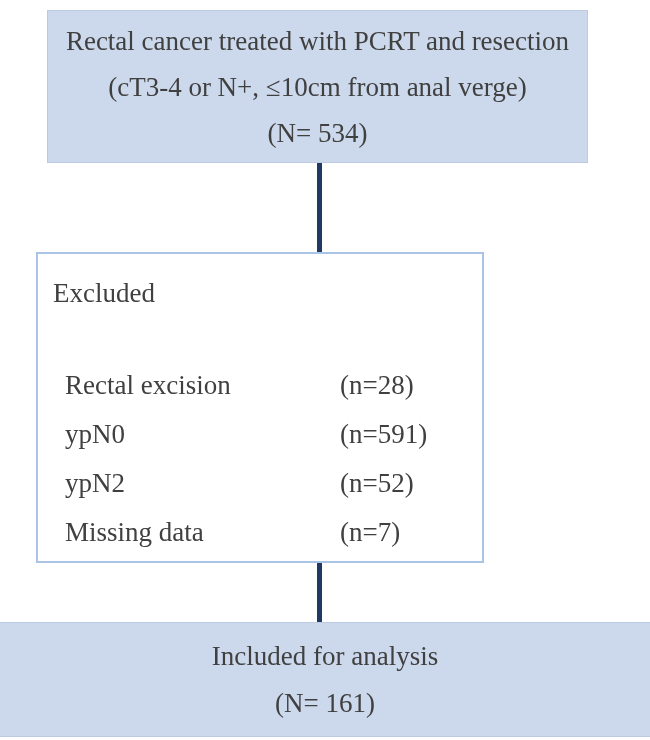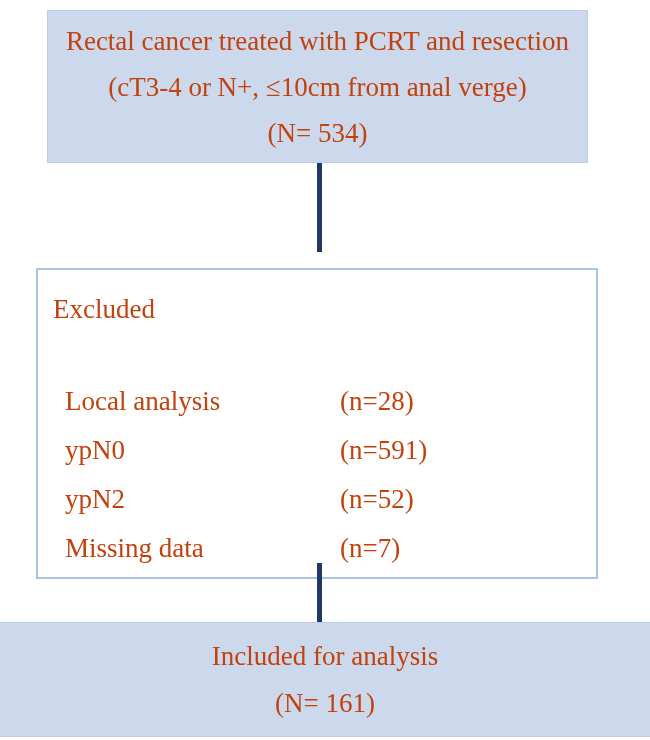--- a/index.html
+++ b/index.html
@@ -7,21 +7,21 @@
     padding: 0;
     background: #ffffff;
   }
   .stage {
     position: relative;
     width: 650px;
     height: 740px;
     background: #ffffff;
     overflow: hidden;
     font-family: "Liberation Serif", "DejaVu Serif", serif;
-    color: #c2410c;
+    color: #404040;
     font-size: 27px;
   }
   .box {
     position: absolute;
     box-sizing: border-box;
   }
   .filled-box {
     background: #ccd9ec;
     border: 1px solid #bccbe3;
   }
@@ -49,22 +49,22 @@
   .connector-1 {
     top: 163px;
     height: 89px;
   }
   .connector-2 {
     top: 563px;
     height: 59px;
   }
   .excluded-box {
     left: 36px;
-    top: 268px;
-    width: 562px;
+    top: 252px;
+    width: 448px;
     height: 311px;
     background: #ffffff;
     border: 2px solid #a9c4e4;
     text-decoration: underline;
   }
   .excluded-title {
     position: absolute;
     left: 15px;
     top: 24px;
     line-height: 30px;
@@ -112,21 +112,21 @@
     <div class="line">(cT3-4 or N+, ≤10cm from anal verge)</div>
     <div class="line">(N= 534)</div>
   </div>
 
   <div class="connector connector-1"></div>
 
   <div class="box excluded-box">
     <div class="excluded-title">Excluded</div>
     <div class="excluded-rows">
       <div class="excluded-row">
-        <span class="label">Local analysis</span>
+        <span class="label">Rectal excision</span>
         <span class="count">(n=28)</span>
       </div>
       <div class="excluded-row">
         <span class="label">ypN0</span>
         <span class="count">(n=591)</span>
       </div>
       <div class="excluded-row">
         <span class="label">ypN2</span>
         <span class="count">(n=52)</span>
       </div>

